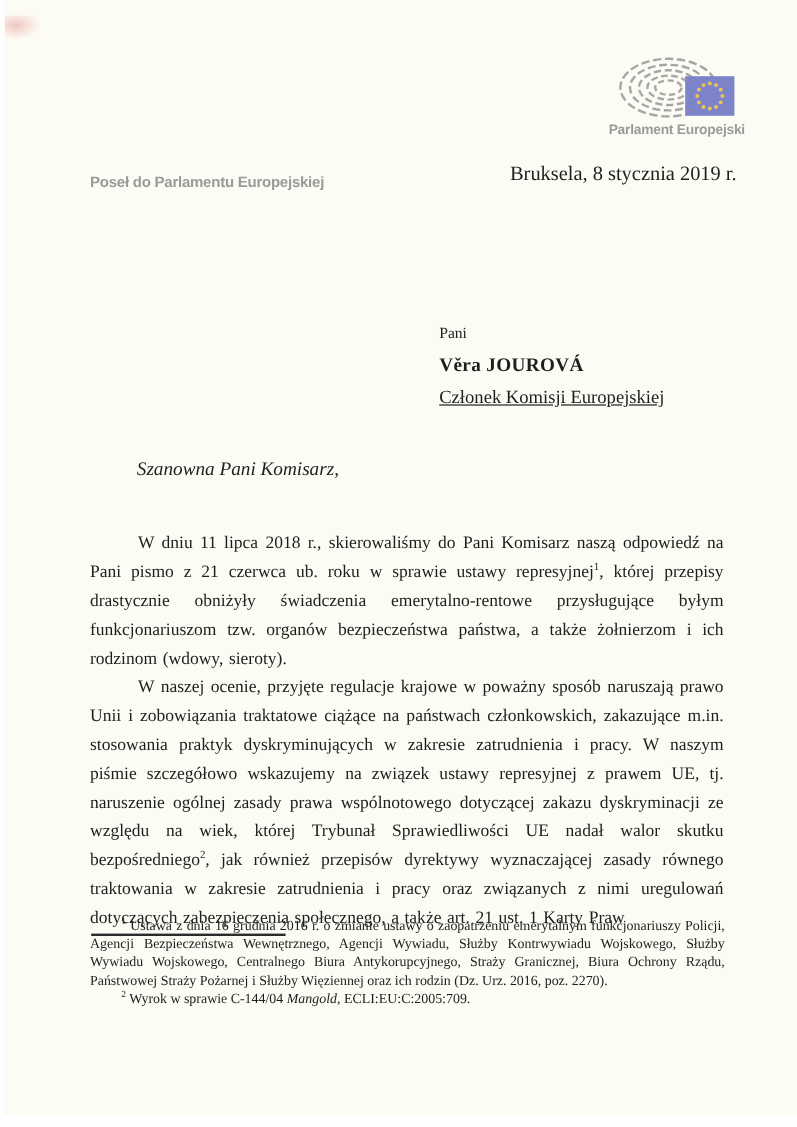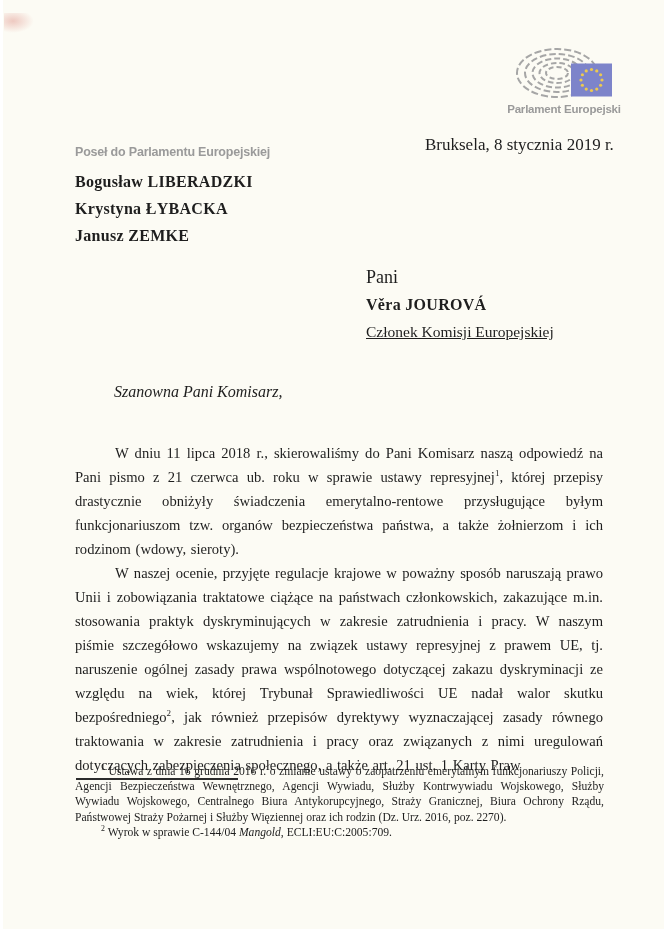--- a/index.html
+++ b/index.html
@@ -27,21 +27,21 @@
   }
   .date-line{position:absolute;left:425px;top:135px;font-size:17px;}
   .sender-role{
     position:absolute;left:75px;top:145px;
     font-family:"Liberation Sans","DejaVu Sans",sans-serif;
     font-size:12.5px;color:#9a9a9a;font-weight:600;letter-spacing:-0.2px;
   }
   .sender-names{position:absolute;left:75px;top:168px;}
   .sender-names .name{font-size:16px;font-weight:bold;letter-spacing:.3px;line-height:27px;}
   .recipient{position:absolute;left:366px;top:264px;line-height:27px;}
-  .recipient .salutation{font-size:18px;}
+  .recipient .salutation{font-size:13px;}
   .recipient .name{font-size:16px;font-weight:bold;letter-spacing:.3px;}
   .recipient .title{font-size:15.5px;text-decoration:underline;}
   .greeting{position:absolute;left:114px;top:383px;font-size:16px;font-style:italic;}
   
   .body-text{
     position:absolute;left:75px;top:441px;width:528px;
     font-size:14.6px;line-height:24px;text-align:justify;
   }
   .body-text p{margin:0;text-indent:40px;word-spacing:1px;}
   .body-text sup{font-size:.62em;line-height:0;}
@@ -87,25 +87,20 @@
         <circle cx="75.25" cy="27.9" r="1.6"></circle>
       </g>
     </g>
   </svg>
   <div class="logo-caption">Parlament Europejski</div>
 
   <div class="date-line">Bruksela, 8 stycznia 2019 r.</div>
 
   <div class="sender-role">Poseł do Parlamentu Europejskiej</div>
 
-  <div class="sender-names">
-      <div class="name">Bogusław LIBERADZKI</div>
-      <div class="name">Krystyna ŁYBACKA</div>
-      <div class="name">Janusz ZEMKE</div>
-    </div>
 
   <div class="recipient">
     <div class="salutation">Pani</div>
     <div class="name">Věra JOUROVÁ</div>
     <div class="title">Członek Komisji Europejskiej</div>
   </div>
 
   <div class="greeting">Szanowna Pani Komisarz,</div>
 
   <div class="body-text">

